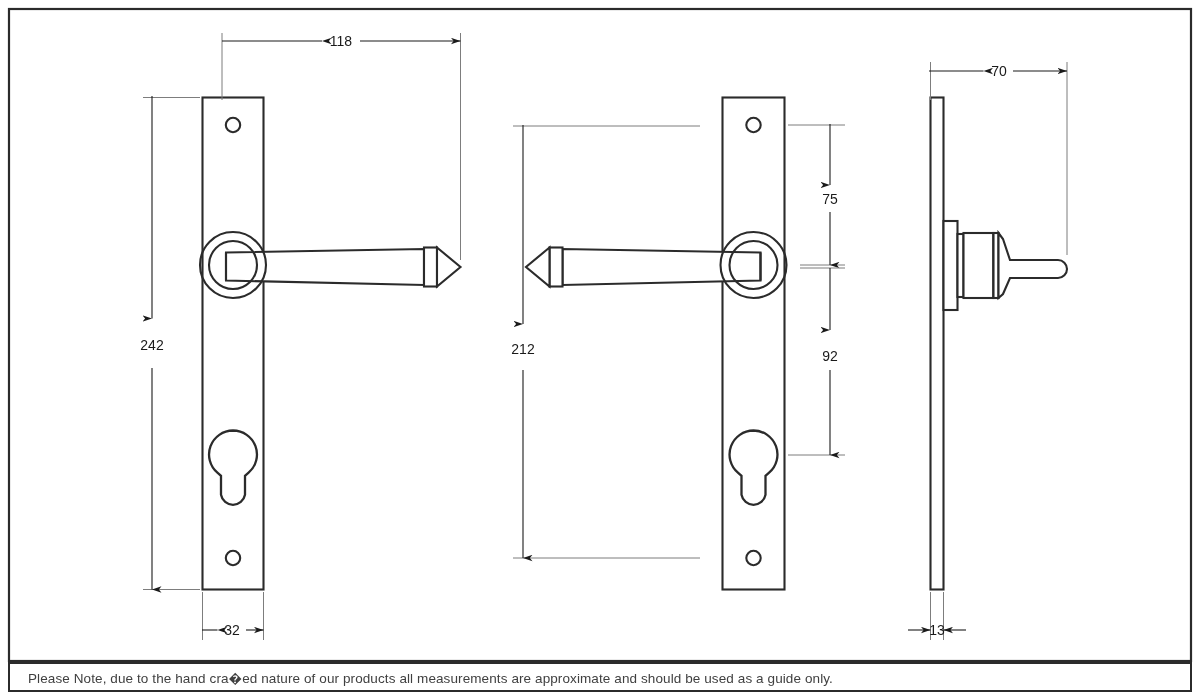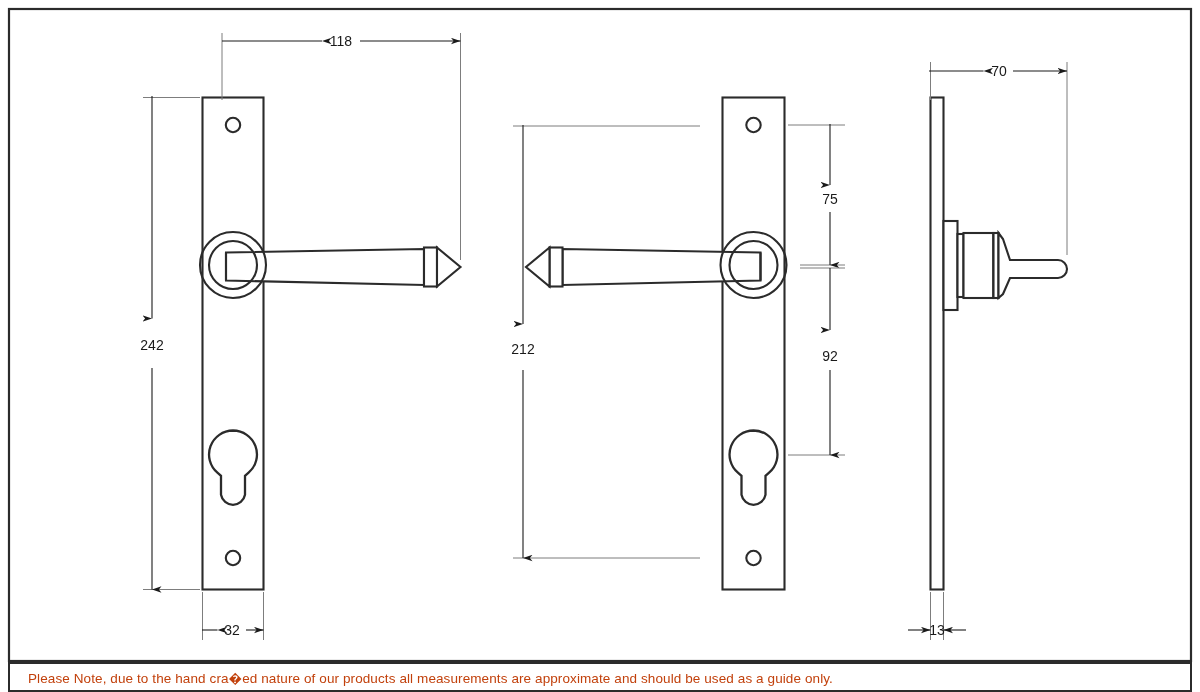--- a/index.html
+++ b/index.html
@@ -40,21 +40,21 @@
     border: 2px solid #2b2b2b;
     box-sizing: border-box;
     background: #ffffff;
   }
   .note-text {
     position: absolute;
     left: 18px;
     top: 5px;
     font-family: "Liberation Sans", sans-serif;
     font-size: 13.5px;
-    color: #c2410c;
+    color: #404040;
     white-space: nowrap;
     letter-spacing: 0.1px;
   }
 </style>
 </head>
 <body>
 
 <div id="sheet">
 
   <svg id="drawing-svg" width="1200" height="692" viewBox="0 0 1200 692" xmlns="http://www.w3.org/2000/svg">

